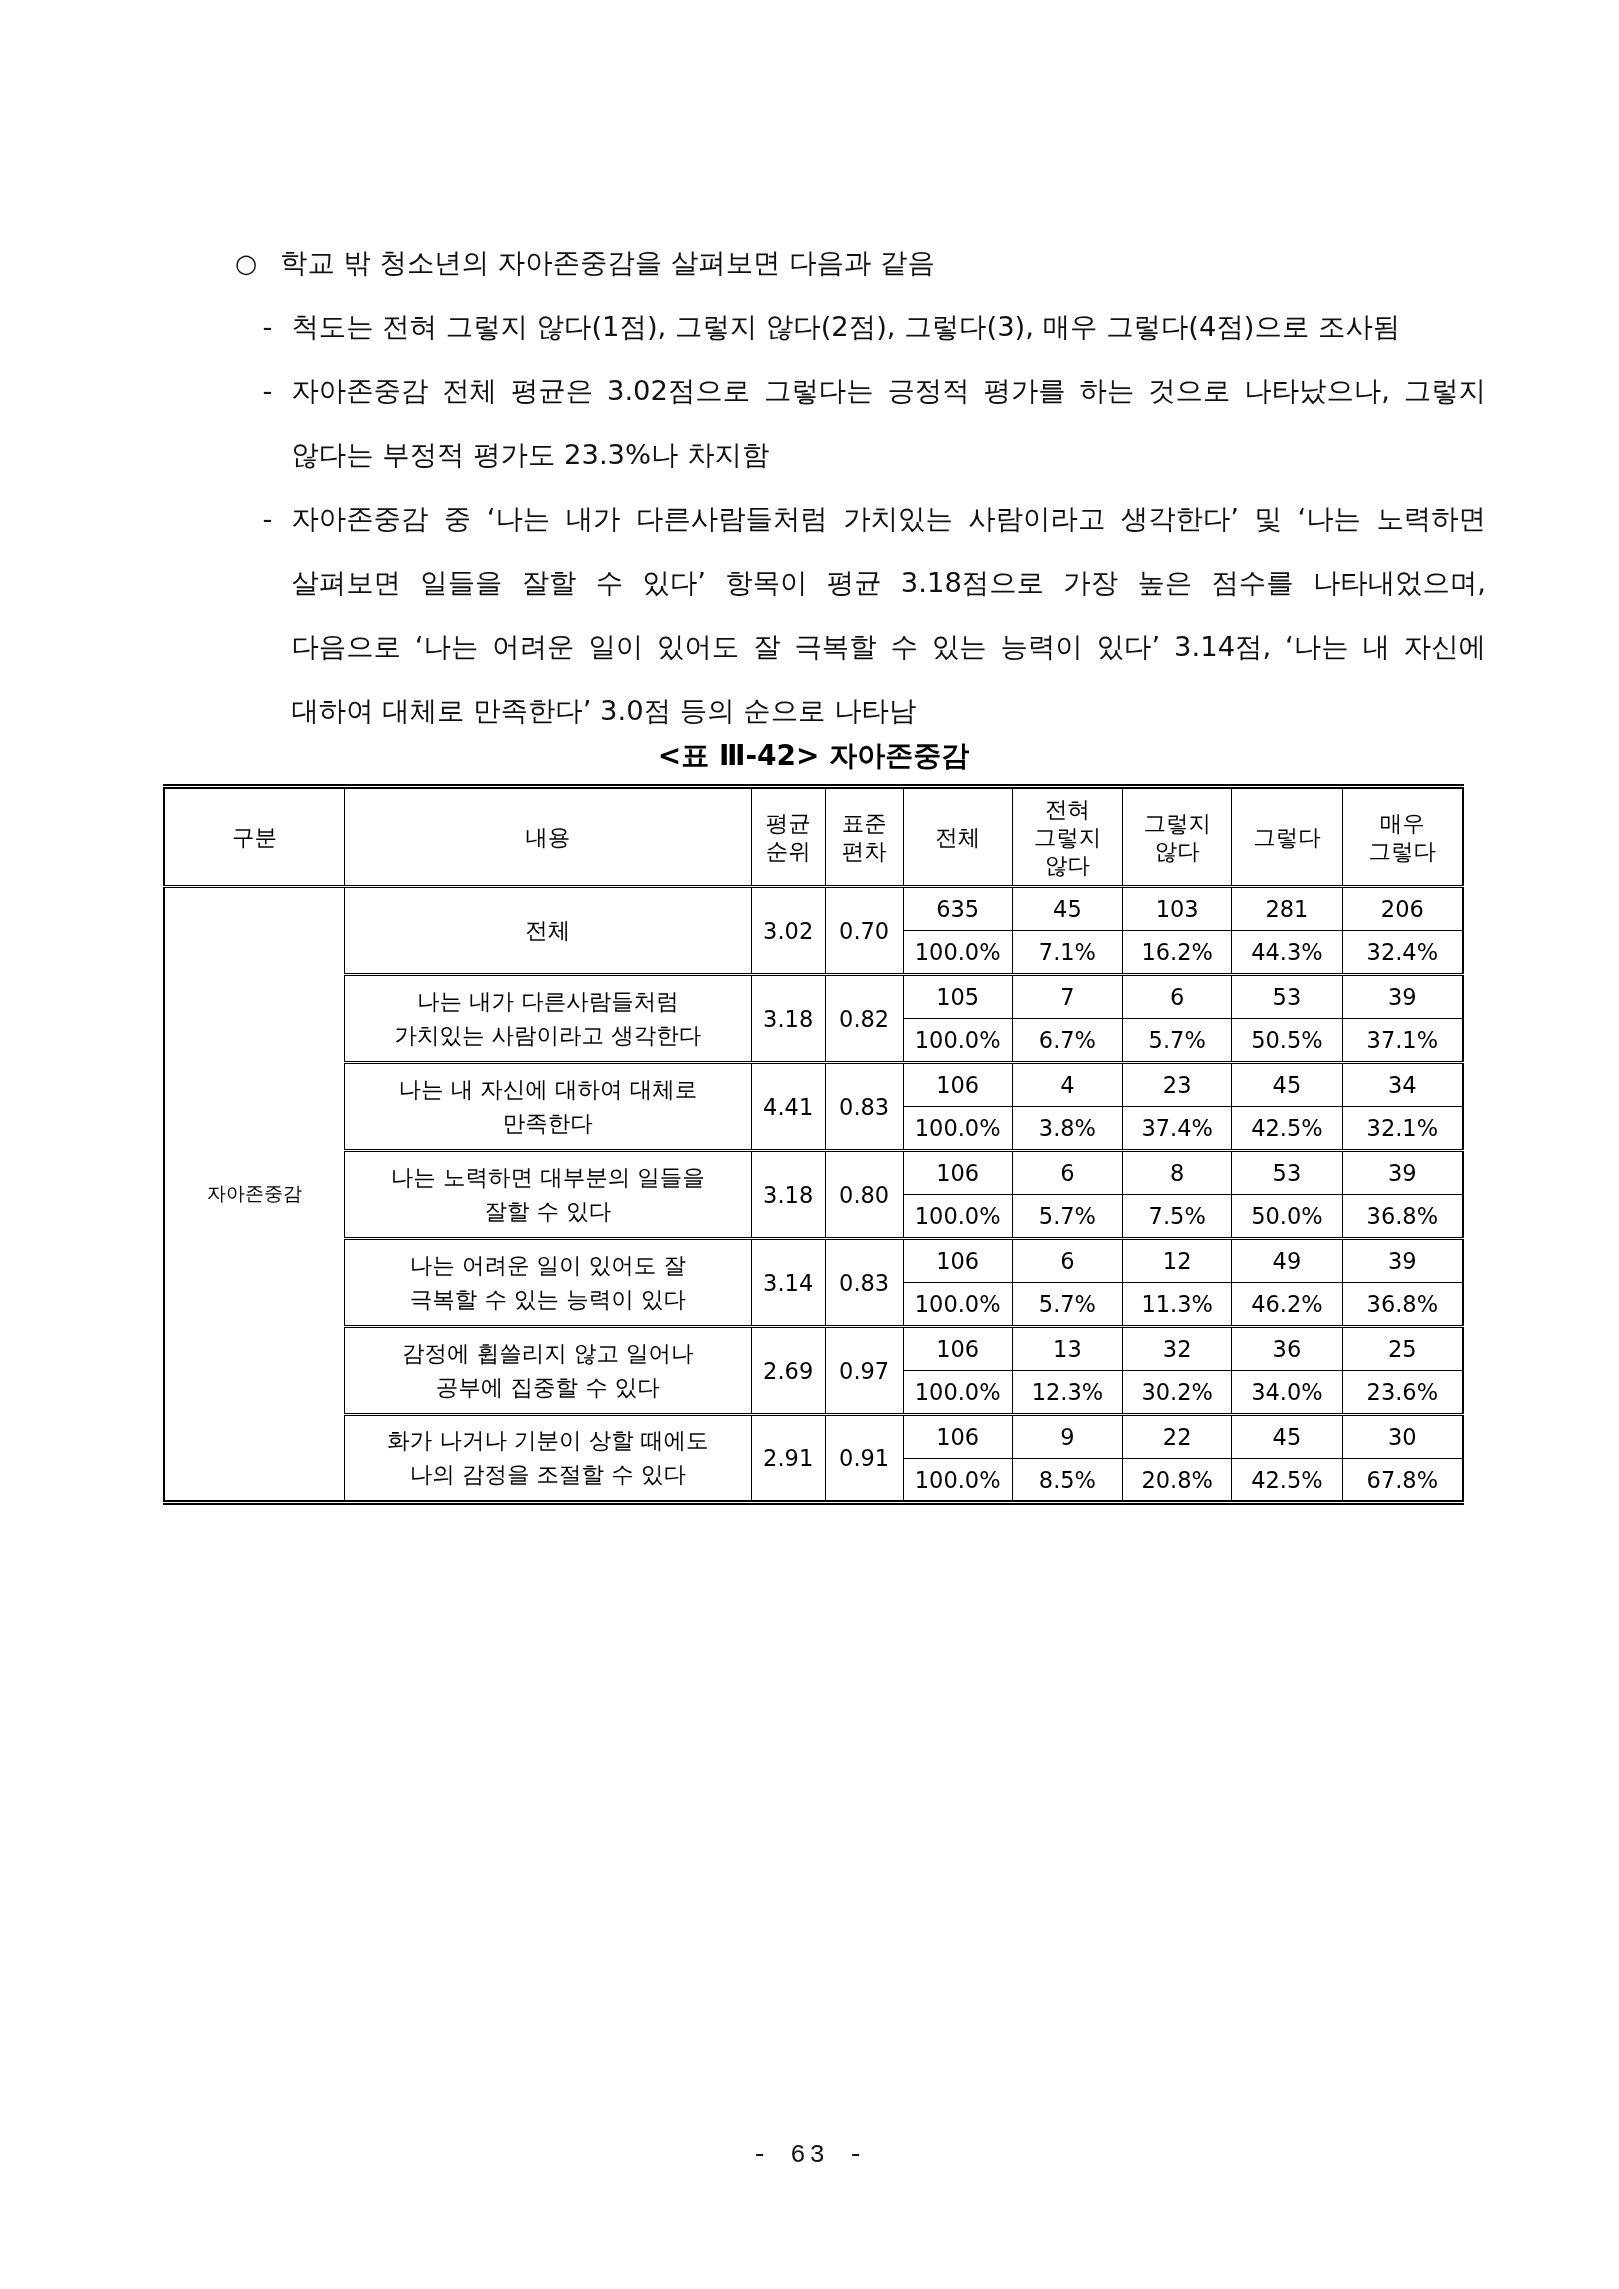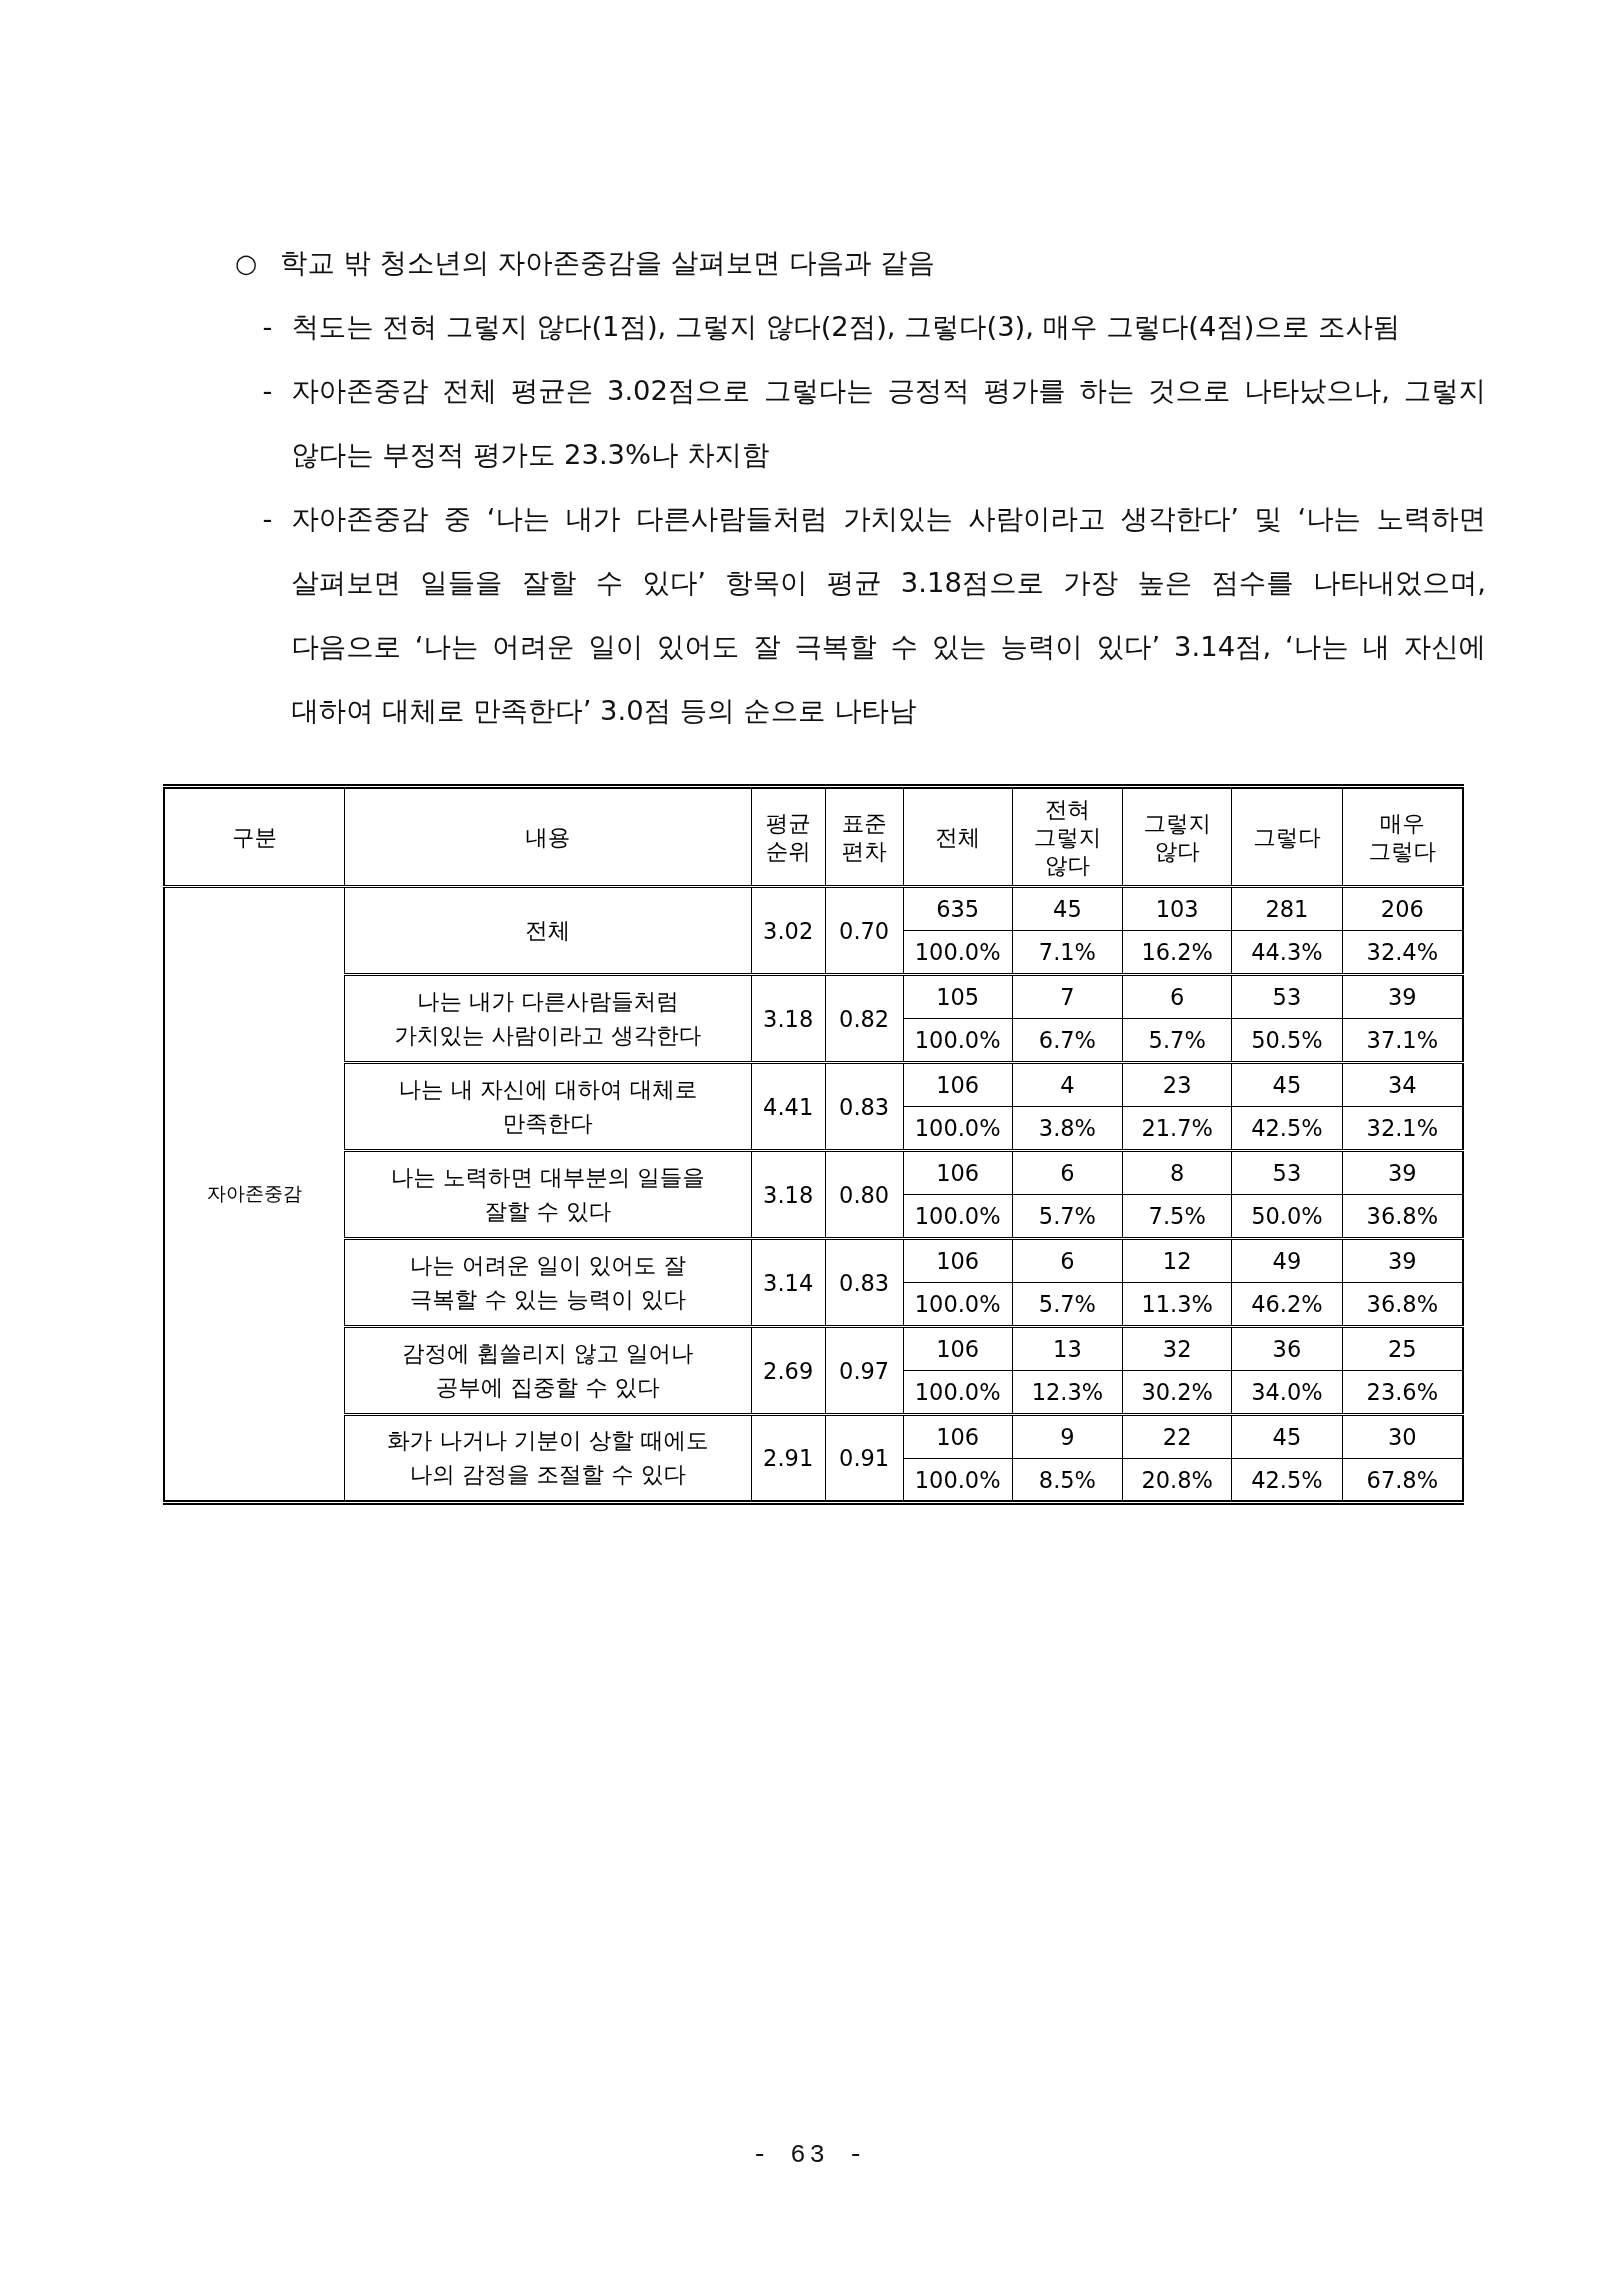--- a/index.html
+++ b/index.html
@@ -115,20 +115,21 @@
     <div class="bullet-sub">
       <span class="marker">-</span>
       <span class="txt">자아존중감 전체 평균은 3.02점으로 그렇다는 긍정적 평가를 하는 것으로 나타났으나, 그렇지 않다는 부정적 평가도 23.3%나 차지함</span>
     </div>
     <div class="bullet-sub">
       <span class="marker">-</span>
       <span class="txt">자아존중감 중 ‘나는 내가 다른사람들처럼 가치있는 사람이라고 생각한다’ 및 ‘나는 노력하면 살펴보면 일들을 잘할 수 있다’ 항목이 평균 3.18점으로 가장 높은 점수를 나타내었으며, 다음으로 ‘나는 어려운 일이 있어도 잘 극복할 수 있는 능력이 있다’ 3.14점, ‘나는 내 자신에 대하여 대체로 만족한다’ 3.0점 등의 순으로 나타남</span>
     </div>
   </div>
 
+  <div class="table-title">&lt;표 Ⅲ-42&gt; 자아존중감</div>
 
   <table class="report-table">
     <colgroup>
       <col style="width:13.9%">
       <col style="width:31.3%">
       <col style="width:5.7%">
       <col style="width:6.0%">
       <col style="width:8.4%">
       <col style="width:8.5%">
       <col style="width:8.4%">
@@ -198,21 +199,21 @@
           <td class="num-cell" rowspan="2">0.83</td>
           <td class="num-cell">106</td>
           <td class="num-cell">4</td>
           <td class="num-cell">23</td>
           <td class="num-cell">45</td>
           <td class="num-cell">34</td>
         </tr>
         <tr>
           <td class="num-cell">100.0%</td>
           <td class="num-cell">3.8%</td>
-          <td class="num-cell">21.7%</td>
+          <td class="num-cell">37.4%</td>
           <td class="num-cell">42.5%</td>
           <td class="num-cell">32.1%</td>
         </tr>
         <tr class="group-start">
           <td class="content-cell" rowspan="2">나는 노력하면 대부분의 일들을
 잘할 수 있다</td>
           <td class="num-cell" rowspan="2">3.18</td>
           <td class="num-cell" rowspan="2">0.80</td>
           <td class="num-cell">106</td>
           <td class="num-cell">6</td>

